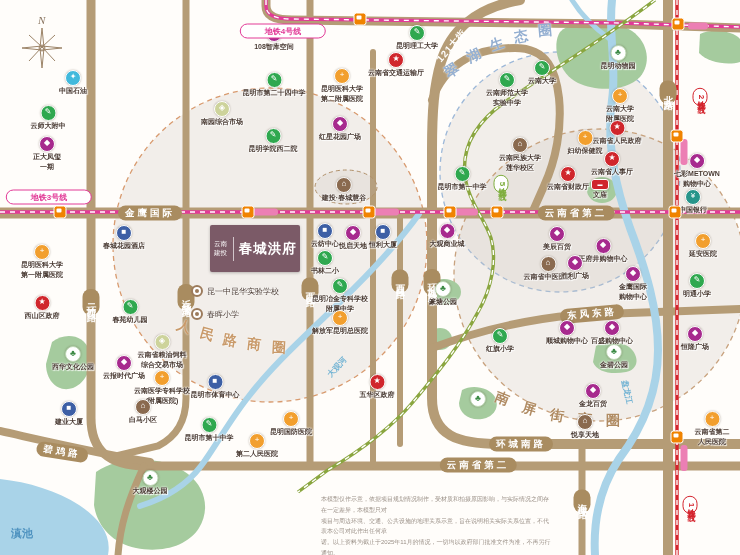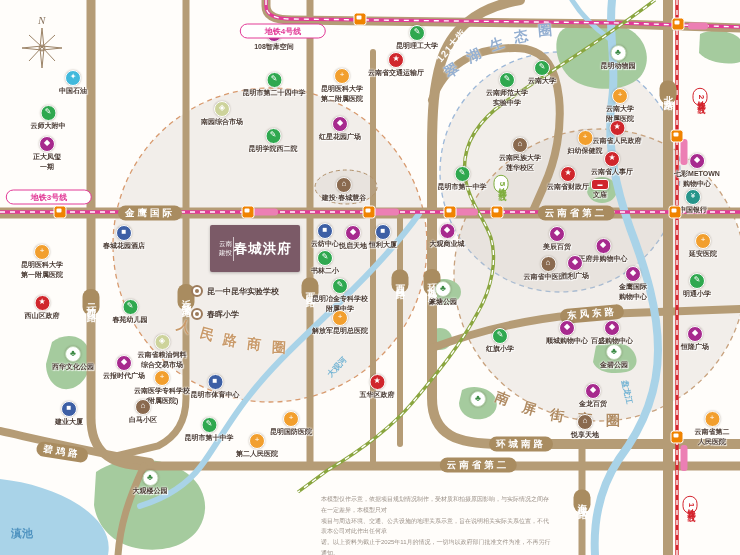--- a/index.html
+++ b/index.html
@@ -40,33 +40,33 @@
 
   
   .arc{position:absolute;font-weight:bold;font-size:14px;z-index:3;
        transform:translate(-50%,-50%);text-shadow:0 0 2px #fff;}
   .wl{position:absolute;font-weight:bold;z-index:3;white-space:nowrap;
       transform:translate(-50%,-50%);}
 
   
   .proj{position:absolute;left:210px;top:225px;width:90px;height:47px;background:#7b5a67;
         border-radius:2px;box-shadow:0 1px 3px rgba(0,0,0,.25);z-index:6;
-        display:flex;align-items:center;justify-content:center;color:#fff;}
+        display:flex;align-items:center;justify-content:center;gap:5px;color:#fff;}
   .proj .dev{width:2.2em;font-size:6.5px;line-height:1.25;text-align:center;word-break:break-all;}
   .proj .sep{width:1px;height:24px;background:rgba(255,255,255,.65);}
   .proj .nm{font-size:13.5px;font-weight:bold;letter-spacing:1px;}
 
   
   .bl{position:absolute;display:flex;align-items:center;gap:4px;z-index:6;
       transform:translateY(-50%);}
   .bl i{position:relative;width:8px;height:8px;border:2px solid #9c7b5c;background:#fff;
       border-radius:50%;display:block;}
   .bl i::after{content:"";position:absolute;left:2px;top:2px;width:4px;height:4px;
       background:#9c7b5c;border-radius:50%;}
-  .bl span{font-size:8px;font-weight:bold;color:#4a3b33;white-space:nowrap;
+  .bl span{font-size:8px;font-weight:normal;color:#4a3b33;white-space:nowrap;
       text-shadow:0 0 2px #fff,0 0 2px #fff;}
 
   .compass{position:absolute;left:16px;top:12px;z-index:6;}
   .disc{position:absolute;left:321px;top:494px;width:230px;z-index:7;
         font-size:6px;line-height:1.8;color:#9b9188;}
   .wmk{position:absolute;right:2px;bottom:0px;z-index:9;font-size:21px;font-weight:bold;
        letter-spacing:1px;color:#c3bfba;opacity:.85;text-shadow:1px 1px 0 #fff;}
 </style>
 </head>
 <body>

